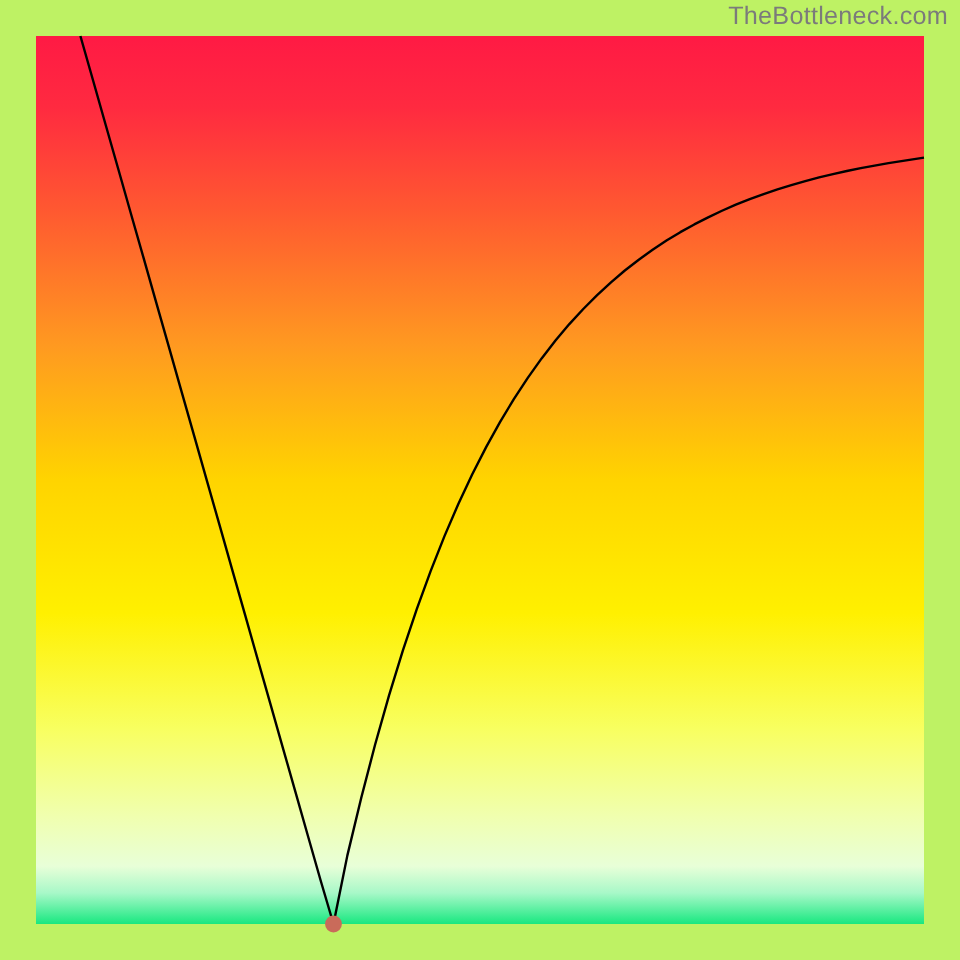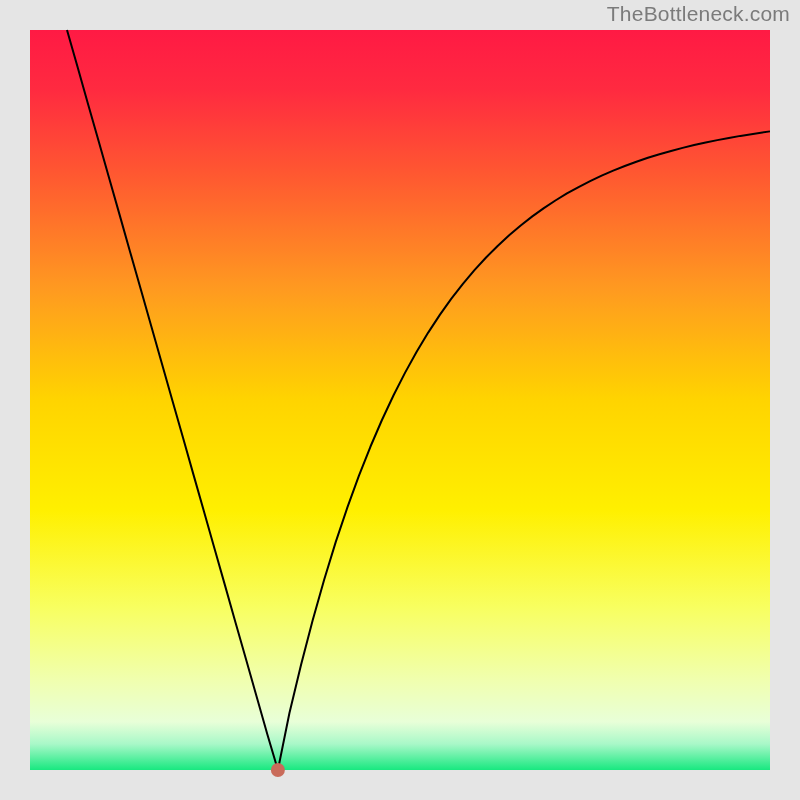--- a/index.html
+++ b/index.html
@@ -9,21 +9,21 @@
     height: 800px;
     overflow: hidden;
     background: #000;
     font-family: Arial, Helvetica, sans-serif;
   }
   .frame {
     position: absolute;
     top: 0; left: 0;
     width: 800px;
     height: 800px;
-    background: #e5e5e5;
+    background: #bef264;
   }
   .watermark {
     position: absolute;
     top: 2px;
     right: 10px;
     color: #7b7b7b;
     font-size: 21px;
     font-weight: 400;
     letter-spacing: 0.2px;
     z-index: 10;

